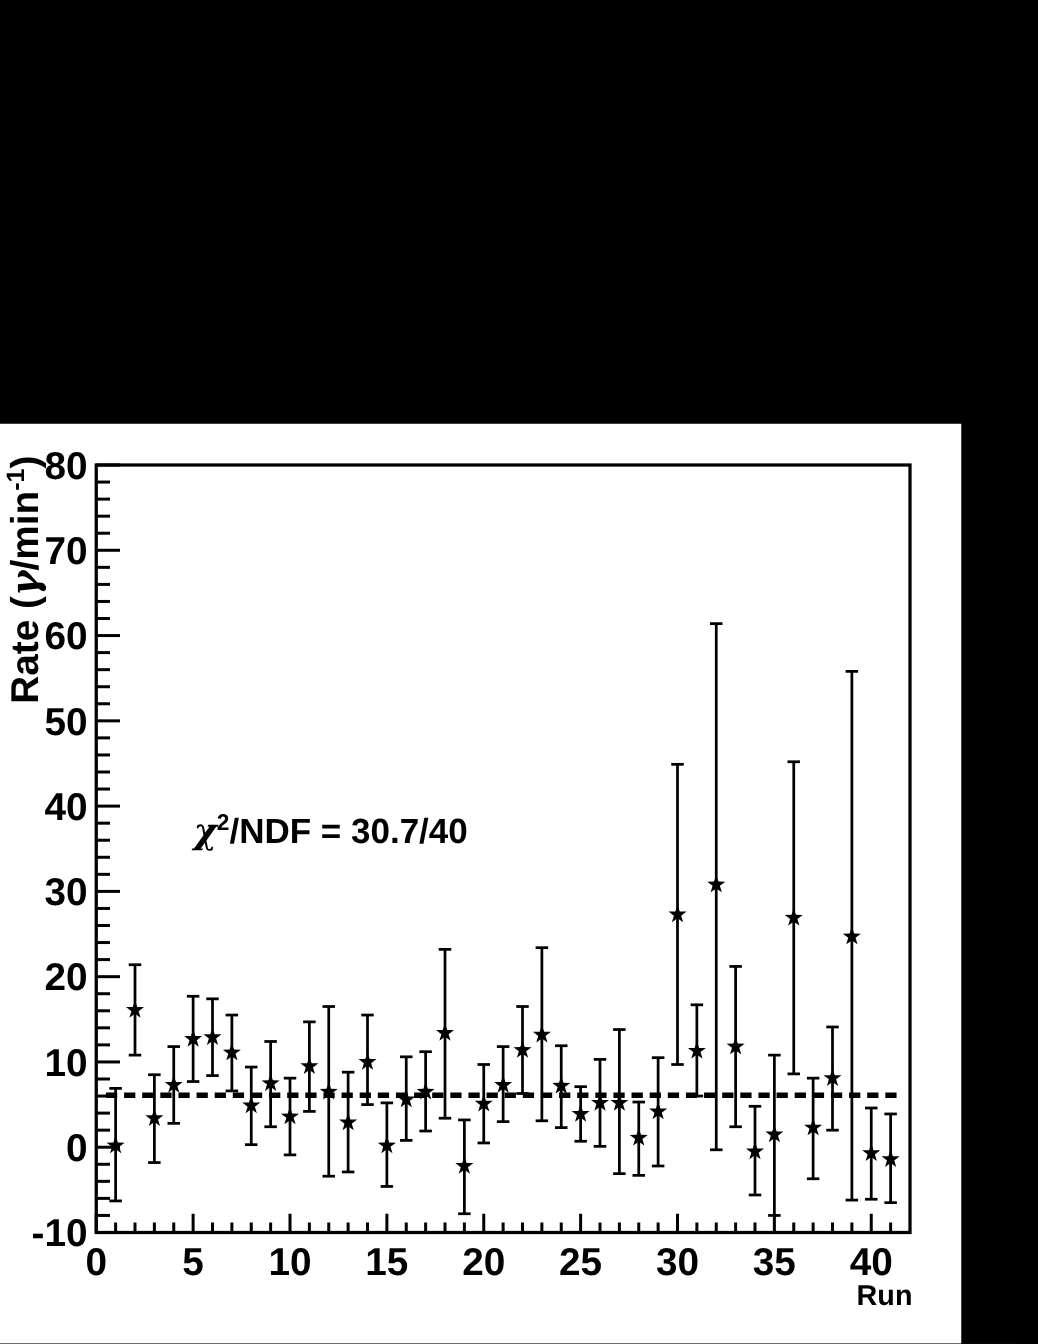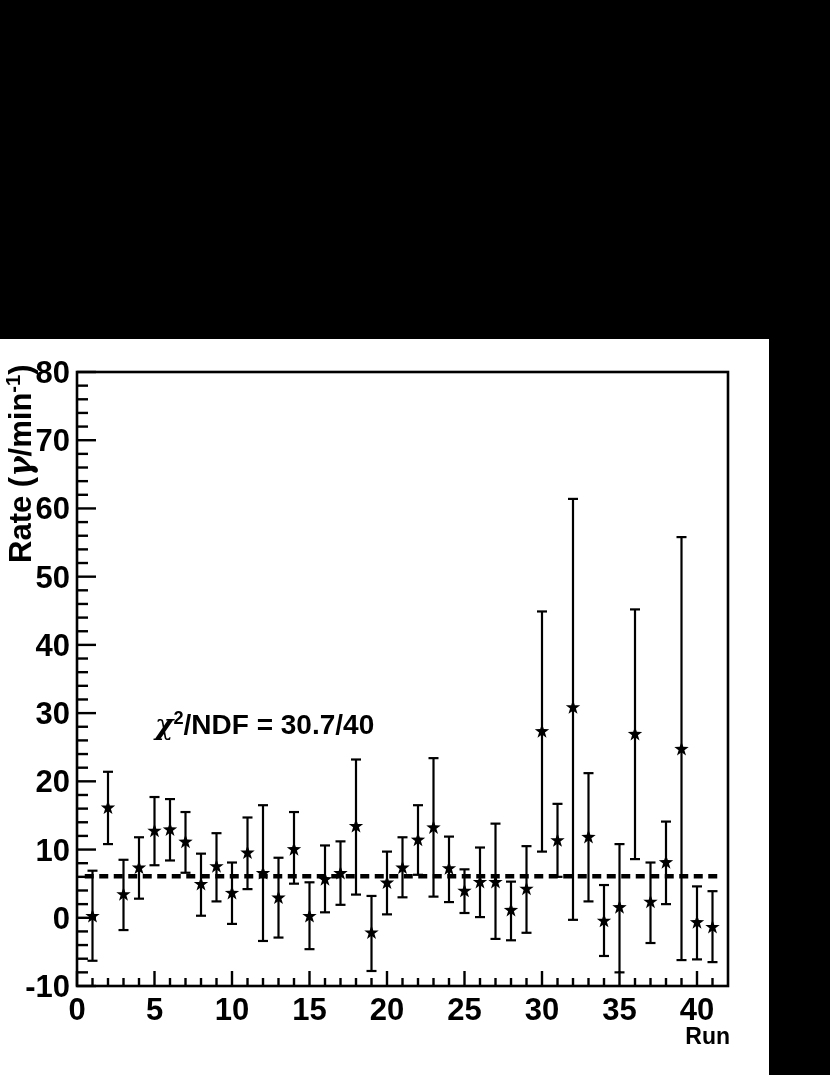--- a/index.html
+++ b/index.html
@@ -5,21 +5,21 @@
   html,body{margin:0;padding:0;background:#000;}
   #canvas{position:relative;width:830px;height:1075px;background:#000;overflow:hidden;
           font-family:"Liberation Sans",sans-serif;}
   #panel{position:absolute;left:0;top:339px;width:769px;height:736px;background:#fff;}
   #plot-svg{position:absolute;left:0;top:0;width:830px;height:1075px;}
   .overlay{position:absolute;color:#000;font-weight:bold;white-space:nowrap;}
   #y-title{left:2px;top:563px;font-size:31px;transform:rotate(-90deg);transform-origin:0 0;
            letter-spacing:0px;}
   #x-title{right:100px;top:1023px;font-size:23px;}
   #ann-mean{left:155px;top:633px;font-size:28px;}
-  #ann-chi{left:155px;top:708px;font-size:28px;}
+  #ann-chi{left:155px;top:648px;font-size:28px;}
   .greek{font-family:"DejaVu Serif",serif;font-style:italic;font-weight:bold;}
   .sup{font-size:65%;position:relative;top:-0.55em;font-weight:bold;}
 </style>
 </head>
 <body>
 
 <div id="canvas">
   <div id="panel"></div>
   <svg id="plot-svg" viewBox="0 0 830 1075">
       <rect x="77" y="372" width="651" height="614" fill="none" stroke="#000000" stroke-width="2.6"></rect>

